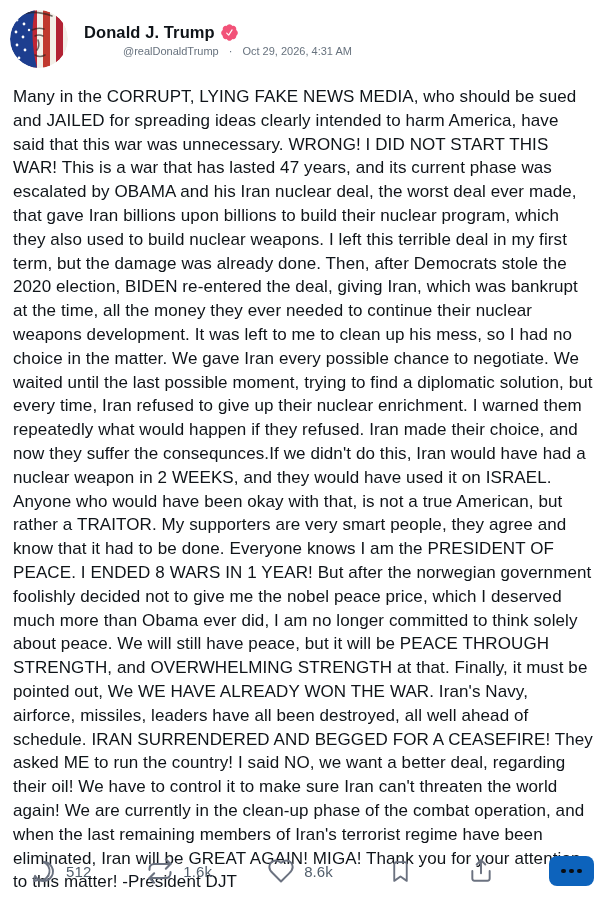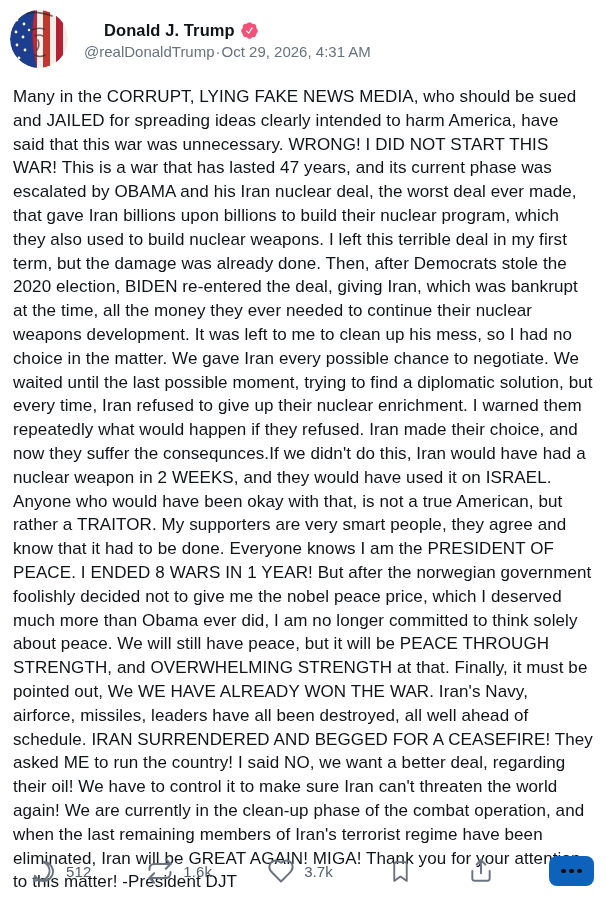--- a/index.html
+++ b/index.html
@@ -25,35 +25,36 @@
   .avatar {
     width: 58px;
     height: 58px;
     border-radius: 50%;
     overflow: hidden;
     flex: 0 0 auto;
     cursor: pointer;
   }
   .avatar svg { display: block; width: 100%; height: 100%; }
   .id-block { display: flex; flex-direction: column; gap: 3px; padding-top: 2px; }
-  .author-row { display: flex; align-items: flex-start; gap: 5px; margin-left: 20px; }
+  .author-row { display: flex; align-items: flex-start; gap: 5px; }
   .author-name {
     font-size: 16.5px;
     font-weight: bold;
     color: var(--text_black, #0f1419);
     letter-spacing: .1px;
     cursor: pointer;
   }
   .verified-badge { width: 19px; height: 19px; display: inline-block; }
   .meta-row {
-    font-size: 15px;
+    font-size: 11px;
     color: var(--meta_gray, #67727e);
     display: flex;
-    gap: 1px;
+    gap: 10px;
     align-items: baseline;
+    margin-left: 39px;
   }
   .meta-row .handle { cursor: pointer; }
   
   .body-text {
     padding: 0 13px;
     margin-top: 17px;
     font-size: 17px;
     line-height: 23.8px;
     color: var(--text_black, #0f1419);
     letter-spacing: .1px;
@@ -177,21 +178,21 @@
         <path d="m7 22-4-4 4-4"></path>
           <path d="M21 13v1a4 4 0 0 1-4 4H3"></path>
       </svg>
       <span class="count">1.6k</span>
     </button>
 
     <button class="action">
       <svg width="28" height="28" viewBox="0 0 24 24" fill="none" stroke="currentColor" stroke-width="1.7" stroke-linecap="round" stroke-linejoin="round">
         <path d="M19 14c1.49-1.46 3-3.21 3-5.5A5.5 5.5 0 0 0 16.5 3c-1.76 0-3 .5-4.5 2-1.5-1.5-2.74-2-4.5-2A5.5 5.5 0 0 0 2 8.5c0 2.3 1.5 4.05 3 5.5l7 7Z"></path>
       </svg>
-      <span class="count">3.7k</span>
+      <span class="count">8.6k</span>
     </button>
 
     <button class="action">
       <svg width="25" height="25" viewBox="0 0 24 24" fill="none" stroke="currentColor" stroke-width="1.8" stroke-linecap="round" stroke-linejoin="round">
         <path d="m18 21-6-4.2L6 21V5a2 2 0 0 1 2-2h8a2 2 0 0 1 2 2z"></path>
       </svg>
     </button>
 
     <button class="action">
       <svg width="26" height="26" viewBox="0 0 24 24" fill="none" stroke="currentColor" stroke-width="1.8" stroke-linecap="round" stroke-linejoin="round">

